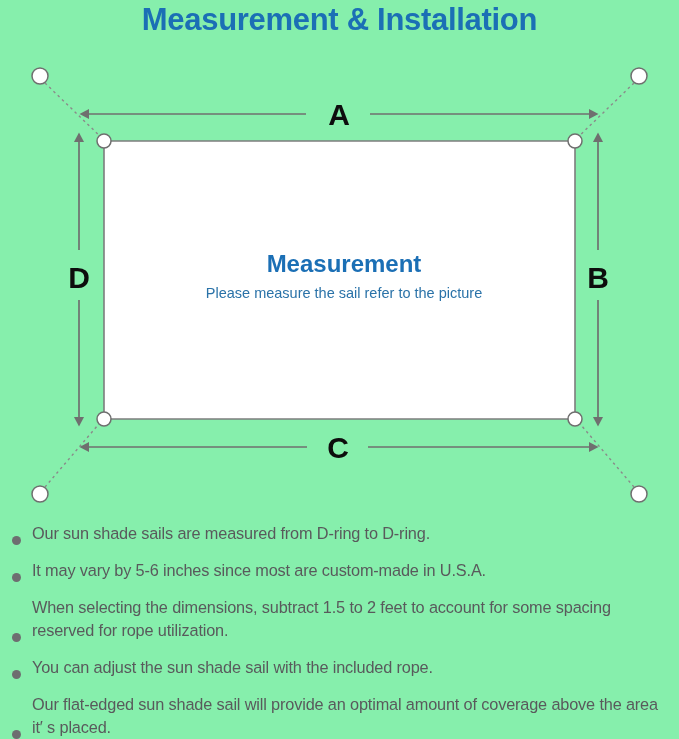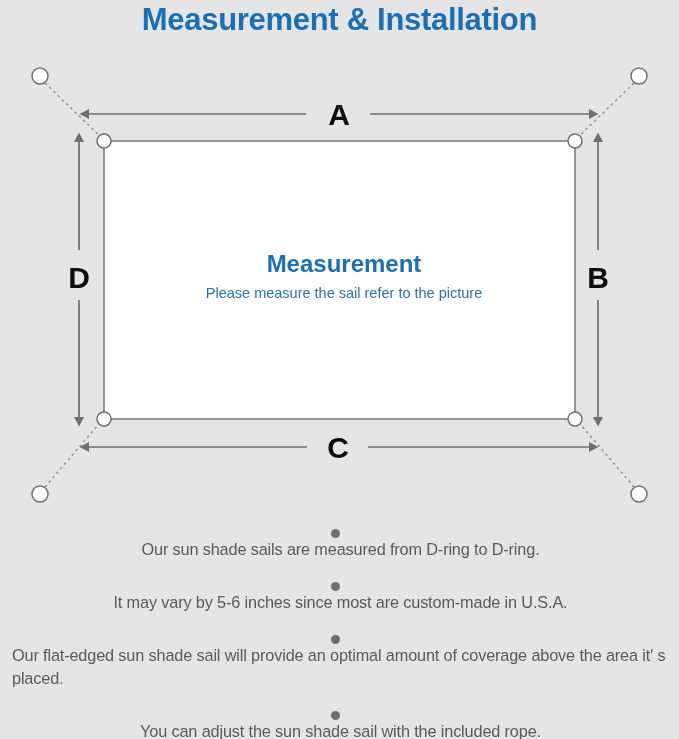--- a/index.html
+++ b/index.html
@@ -12,21 +12,21 @@
     height: 739px;
     font-family: "Liberation Sans", sans-serif;
     color: #58595b;
     overflow: hidden;
     position: relative;
   }
   .page {
     width: 679px;
     height: 739px;
     position: relative;
-    background: #e5e5e5;
+    background: #86efac;
   }
   .title {
     position: absolute;
     top: 0;
     left: 0;
     width: 679px;
     text-align: center;
     font-size: 31px;
     font-weight: bold;
     color: #1b6fb5;
@@ -46,24 +46,23 @@
   }
   .notes {
     position: absolute;
     top: 522px;
     left: 0;
     width: 679px;
     padding: 0;
   }
   .note-row {
     display: flex;
-    align-items: center;
+    align-items: flex-end;
     margin: 0 0 14px 0;
     padding: 0 10px 0 12px;
-    flex-direction: column;
   }
   .note-row:last-child { margin-bottom: 0; }
   .bullet {
     flex: 0 0 auto;
     width: 9px;
     height: 9px;
     border-radius: 50%;
     background: #6e6e70;
     margin-top: 7px;
     margin-right: 11px;
@@ -170,21 +169,25 @@
     <div class="note-row">
       <span class="bullet"></span>
       <span class="note-text">Our sun shade sails are measured from D-ring to D-ring.</span>
     </div>
     <div class="note-row">
       <span class="bullet"></span>
       <span class="note-text">It may vary by 5-6 inches since most are custom-made in U.S.A.</span>
     </div>
     <div class="note-row">
       <span class="bullet"></span>
-      <span class="note-text">Our flat-edged sun shade sail will provide an optimal amount of coverage above the area it′ s placed.</span>
+      <span class="note-text">When selecting the dimensions, subtract 1.5 to 2 feet to account for some spacing reserved for rope utilization.</span>
     </div>
     <div class="note-row">
       <span class="bullet"></span>
       <span class="note-text">You can adjust the sun shade sail with the included rope.</span>
+    </div>
+    <div class="note-row">
+      <span class="bullet"></span>
+      <span class="note-text">Our flat-edged sun shade sail will provide an optimal amount of coverage above the area it′ s placed.</span>
     </div>
   </div>
 
 </div>
 
 </body></html>

